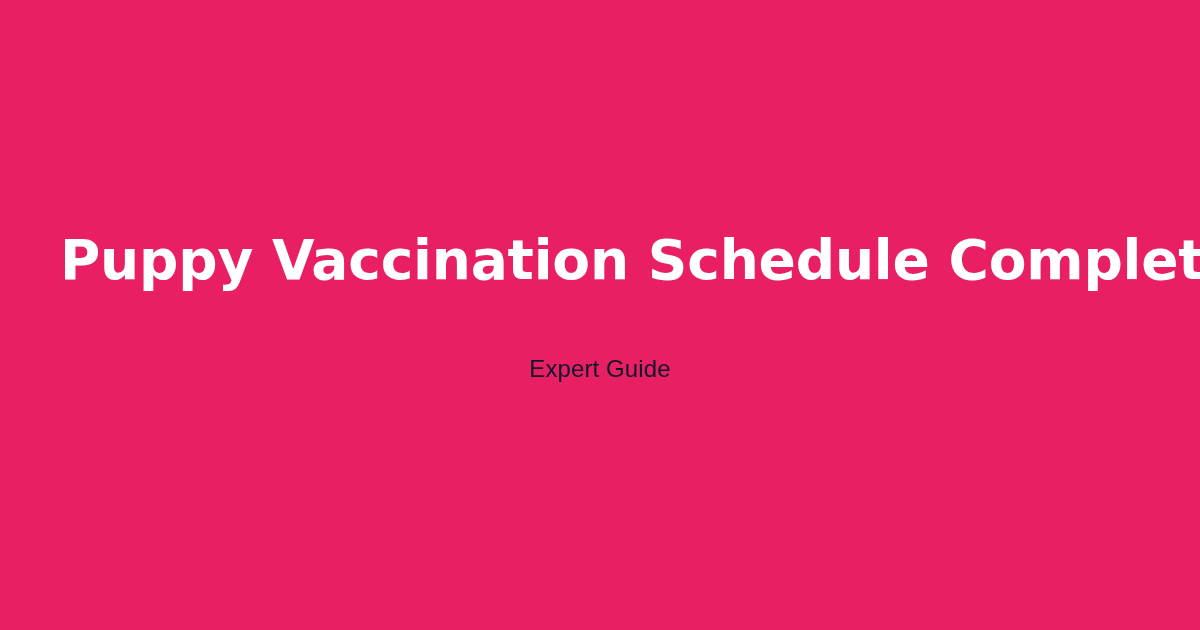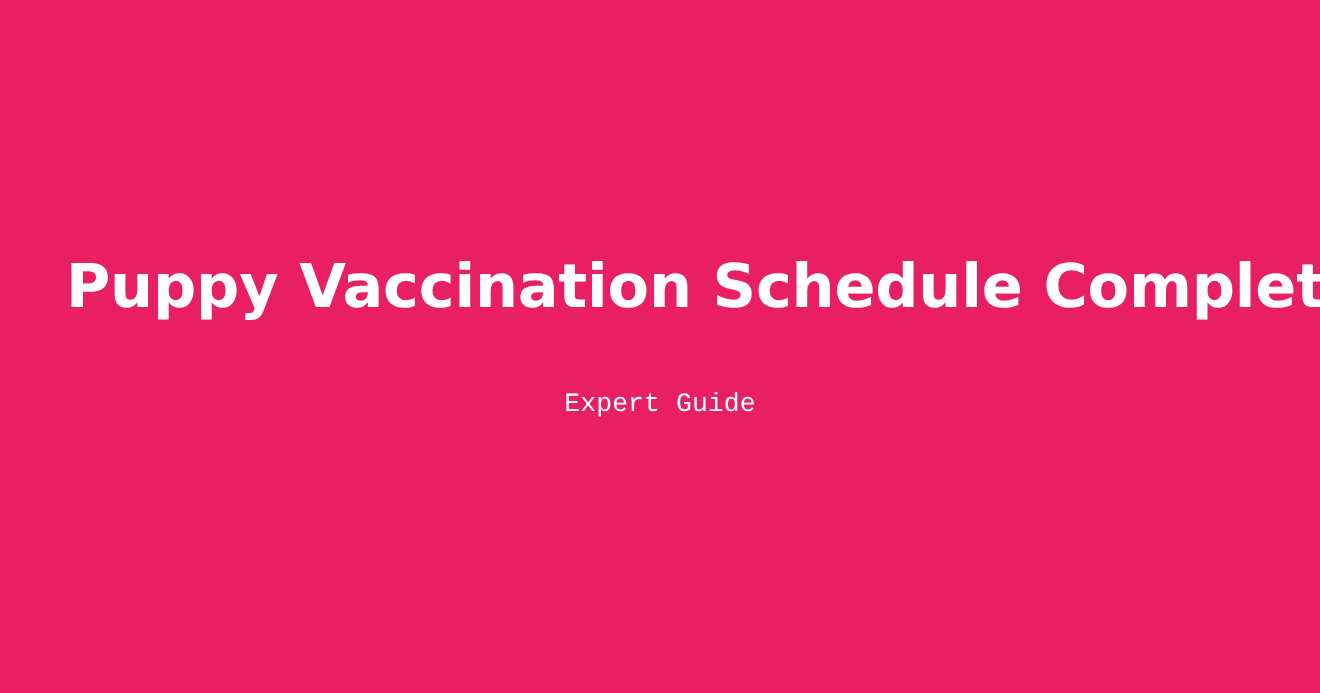--- a/index.html
+++ b/index.html
@@ -52,22 +52,22 @@
     letter-spacing: -0.2px;
     white-space: nowrap;
   }
 
   .hero-subtitle {
     margin: 0;
     padding: 0 60px;
     box-sizing: border-box;
     width: 100%;
     text-align: center;
-    color: #ffffff;
-    font-family: Liberation Mono, monospace;
+    color: #0f172a;
+    font-family: Liberation Sans, sans-serif;
     font-size: 24px;
     font-weight: 400;
     line-height: 1.2;
     letter-spacing: 0.1px;
     margin-top: 62px;
   }
 </style>
 </head>
 <body>
 

